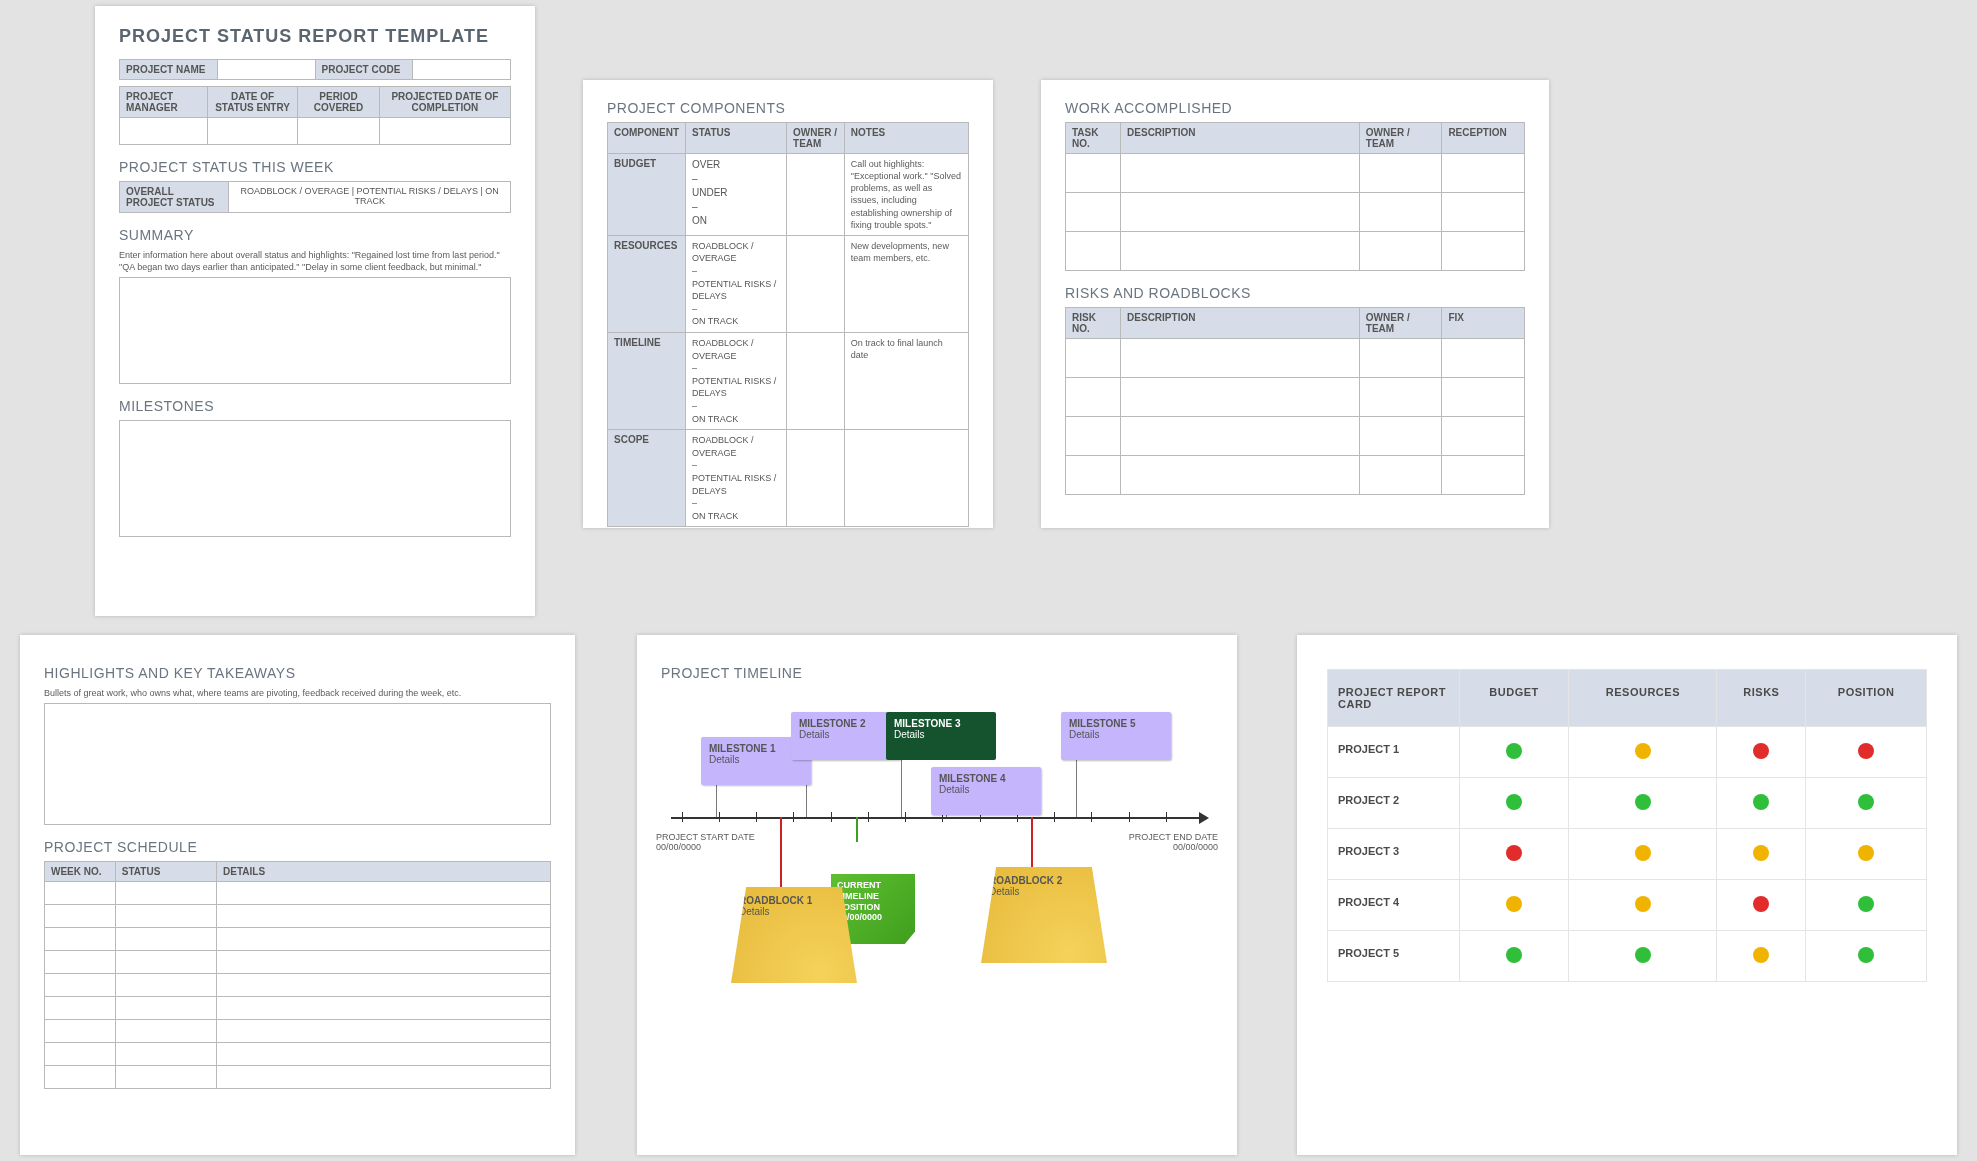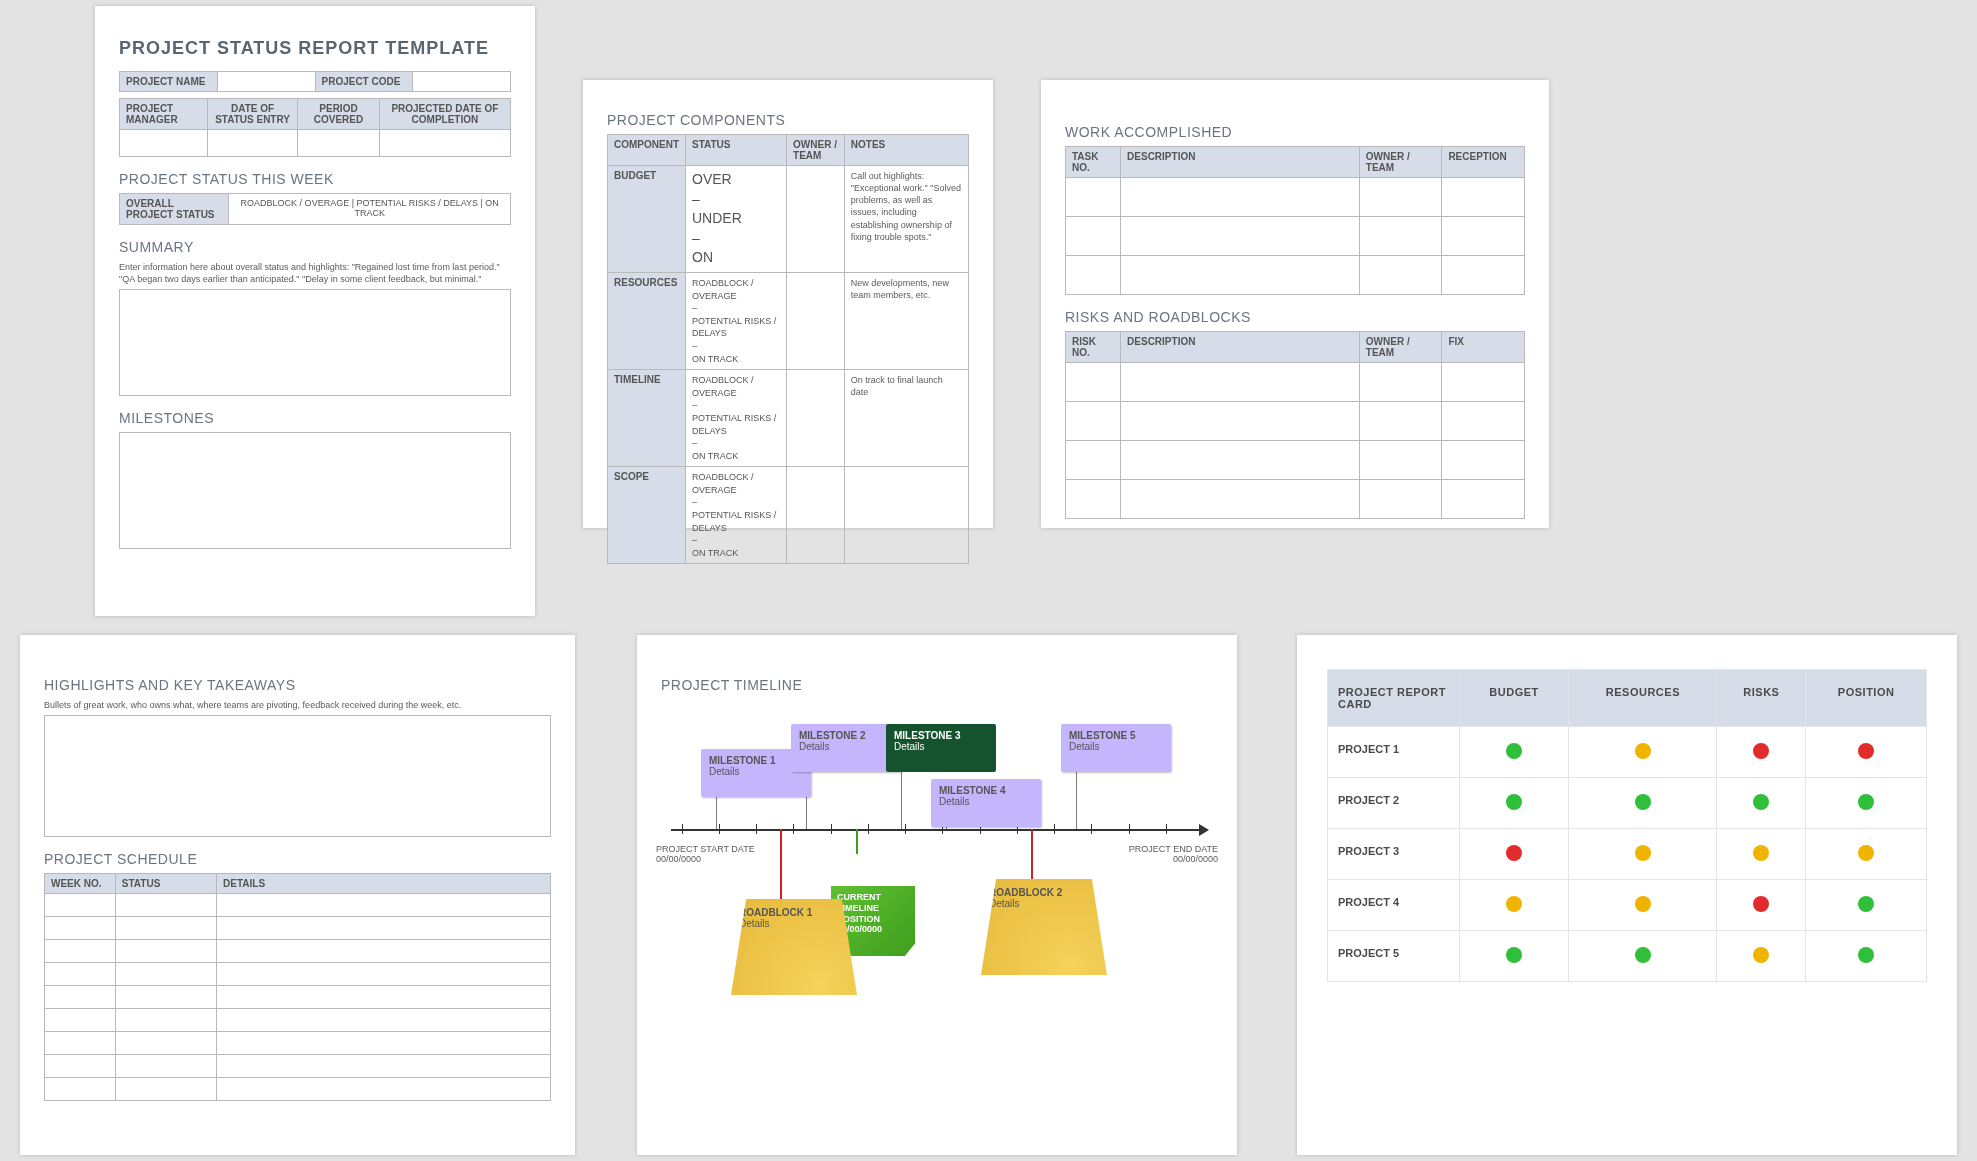--- a/index.html
+++ b/index.html
@@ -1,18 +1,18 @@
 <!DOCTYPE html>
 <html><head>
 <meta charset="utf-8">
 <style>
   html,body{margin:0;padding:0;background:#e3e3e3;font-family:"Helvetica Neue",Arial,sans-serif;font-size:12px;color:#555;}
   .stage{width:1977px;height:1161px;position:relative;}
   .page{position:absolute;background:#fff;box-shadow:0 0 4px rgba(0,0,0,0.2);box-sizing:border-box;}
-  .pad{padding:32px 24px;}
+  .pad{padding:20px 24px;}
   h1{font-size:18px;font-weight:600;color:#5b6570;letter-spacing:1px;margin:0 0 12px 0;}
   h2{font-size:14px;font-weight:400;color:#6b7580;letter-spacing:.5px;margin:14px 0 6px 0;}
   table{border-collapse:collapse;width:100%;font-size:10px;}
   th,td{border:1px solid #b9b9b9;padding:4px 6px;text-align:left;vertical-align:top;color:#555;}
   .thbg th, .thbg td.th{background:#d7dde8;font-weight:600;}
   .big-empty{border:1px solid #b9b9b9;height:105px;margin-top:4px;}
   .small-text{font-size:9px;line-height:1.35;color:#5b5b5b;}
   .rowstrip td{height:14px;}
   
   .tl{position:relative;height:300px;margin-top:4px;}
@@ -97,21 +97,21 @@
     <table>
       <tbody>
             <tr class="thbg">
         <th style="width:16%">COMPONENT</th>
         <th style="width:28%">STATUS</th>
         <th style="width:16%">OWNER / TEAM</th>
         <th>NOTES</th>
       </tr>
       <tr>
               <td class="th thbg" style="background:#d7dde8;font-weight:600">BUDGET</td>
-              <td style="white-space:pre-line;font-size:14px;line-height:1.4">OVER
+              <td style="white-space:pre-line;font-size:10px;line-height:1.4">OVER
 –
 UNDER
 –
 ON</td>
               <td></td>
               <td class="small-text">Call out highlights: "Exceptional work." "Solved problems, as well as issues, including establishing ownership of fixing trouble spots."</td>
             </tr>
       <tr>
               <td style="background:#d7dde8;font-weight:600">RESOURCES</td>
               <td style="white-space:pre-line;font-size:9px;line-height:1.4">ROADBLOCK / OVERAGE
@@ -142,21 +142,21 @@
               <td></td>
               <td></td>
             </tr>
     </tbody>
         </table>
   </div>
 </div>
 
 <div class="page" style="left:1041px;top:80px;width:508px;height:448px;">
   <div class="pad">
-    <h2 style="margin-top:12px">WORK ACCOMPLISHED</h2>
+    <h2 style="margin-top:0">WORK ACCOMPLISHED</h2>
     <table>
       <tbody>
             <tr class="thbg">
               <th style="width:12%">TASK NO.</th>
               <th>DESCRIPTION</th>
               <th style="width:18%">OWNER / TEAM</th>
               <th style="width:18%">RECEPTION</th>
             </tr>
       <tr class="rowstrip">
               <td style="height:30px"></td>

